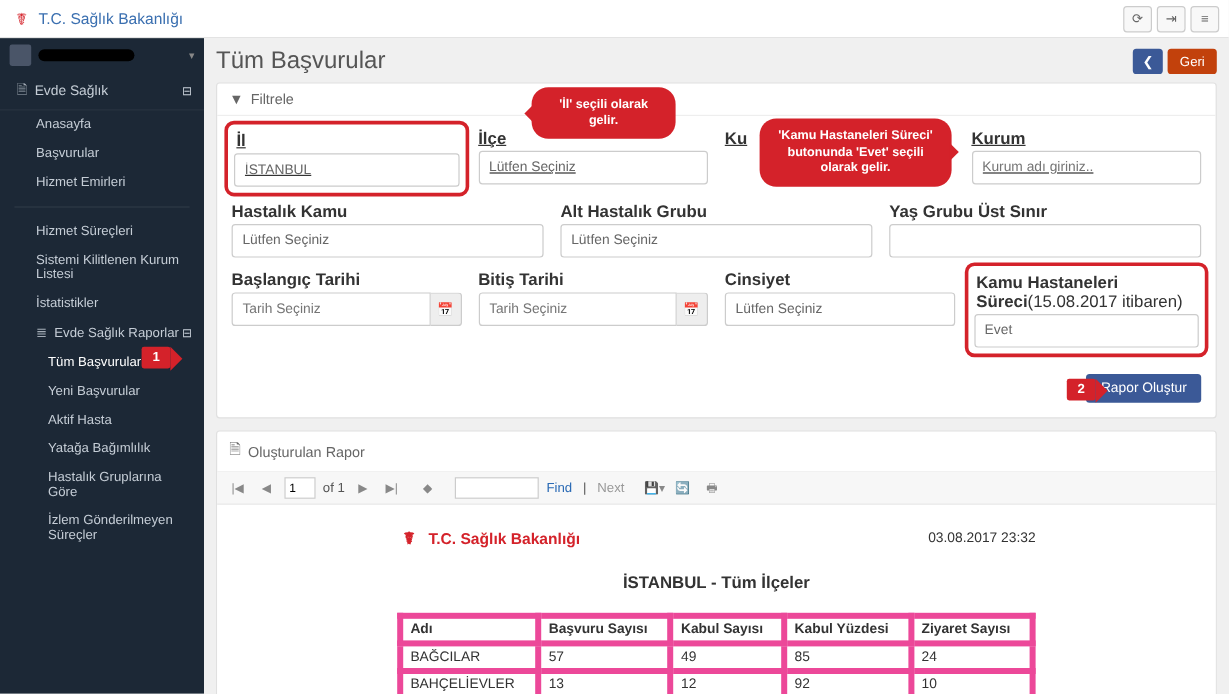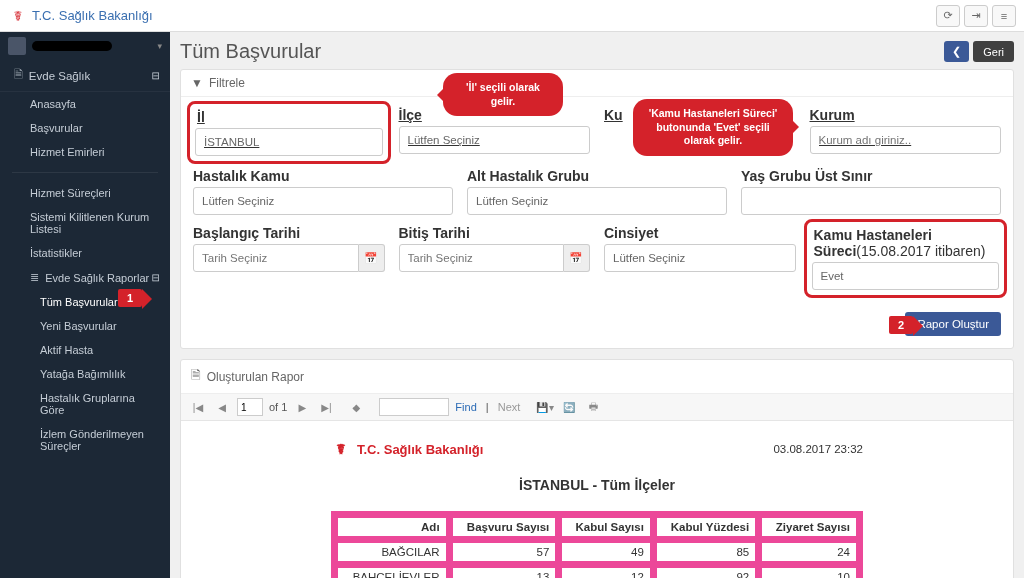--- a/index.html
+++ b/index.html
@@ -28,21 +28,21 @@
   .nav-sep { height: 1px; background: rgba(255,255,255,0.08); margin: 8px 12px; }
   .nav-item.active { color: #fff; }
   
   
   .main { position: absolute; top: 32px; left: 170px; right: 0; bottom: 0; background: #f0f0f0; overflow: auto; padding: 8px 10px; }
   .page-header { display: flex; align-items: center; margin-bottom: 6px; }
   .page-title { font-size: 20px; font-weight: 300; color: #555; }
   .header-spacer { flex: 1; }
   .btn-back-group { display: flex; gap: 4px; }
   .btn-back-arrow { background: #3b5997; color: #fff; border: none; border-radius: 3px; padding: 4px 8px; font-size: 11px; cursor: pointer; }
-  .btn-back { background: #404040; color: #fff; border: none; border-radius: 3px; padding: 4px 10px; font-size: 11px; cursor: pointer; }
+  .btn-back { background: #c2410c; color: #fff; border: none; border-radius: 3px; padding: 4px 10px; font-size: 11px; cursor: pointer; }
   
   
   .panel { background: #fff; border: 1px solid #e0e0e0; border-radius: 3px; margin-bottom: 10px; }
   .panel-header { padding: 6px 10px; border-bottom: 1px solid #eee; font-size: 12px; color: #666; display: flex; align-items: center; gap: 6px; }
   .panel-body { padding: 10px 12px; }
   .filter-row { display: flex; gap: 14px; margin-bottom: 10px; position: relative; }
   .filter-col { flex: 1; display: flex; flex-direction: column; position: relative; }
   .filter-label { font-size: 14px; font-weight: 600; color: #333; margin-bottom: 3px; }
   .filter-select, .filter-input { height: 28px; border: 1px solid #ccc; border-radius: 3px; padding: 0 8px; font-size: 11.5px; color: #666; background: #fff; width: 100%; }
   .filter-select { appearance: none; background: #fff linear-gradient(45deg, transparent 50%, #888 50%), linear-gradient(135deg, #888 50%, transparent 50%); background-position: calc(100% - 14px) 12px, calc(100% - 10px) 12px; background-size: 4px 4px, 4px 4px; background-repeat: no-repeat; }
@@ -71,21 +71,21 @@
   .report-toolbar { display: flex; align-items: center; gap: 6px; padding: 4px 8px; font-size: 11px; color: #555; background: #f7f7f7; border-bottom: 1px solid #e5e5e5;}
   .report-toolbar .tb-btn { width: 18px; height: 18px; display: flex; align-items: center; justify-content: center; color: #888; font-size: 10px; }
   .report-toolbar input[type="text"] { height: 18px; font-size: 10px; padding: 0 3px; border: 1px solid #ccc; }
   .report-body { background: #fff; padding: 18px 150px 10px 150px; }
   .report-header-row { display: flex; align-items: center; justify-content: space-between; margin-bottom: 18px; }
   .report-brand { display: flex; align-items: center; gap: 6px; color: #d4222a; font-size: 13px; font-weight: 600; }
   .report-brand-icon { width: 20px; height: 20px; display:flex; align-items:center; justify-content:center; color:#d4222a; font-size:14px; }
   .report-date { font-size: 11.5px; color: #333; }
   .report-title { text-align: center; font-weight: 700; font-size: 14px; margin-bottom: 18px; }
   table.report-table { border-collapse: collapse; width: 100%; font-size: 11.5px; }
-  table.report-table th, table.report-table td { border: 7px solid #ec4899; padding: 3px 6px; text-align: right; }
+  table.report-table th, table.report-table td { border: 5px solid #ec4899; padding: 3px 6px; text-align: left; }
   table.report-table th { font-weight: 600; }
 </style>
 </head>
 <body>
 
 <div class="topbar">
   <div class="brand-icon">☤</div>
   <div class="brand-text">T.C. Sağlık Bakanlığı</div>
   <div class="topbar-spacer"></div>
   <div class="topbar-btn">⟳</div>

